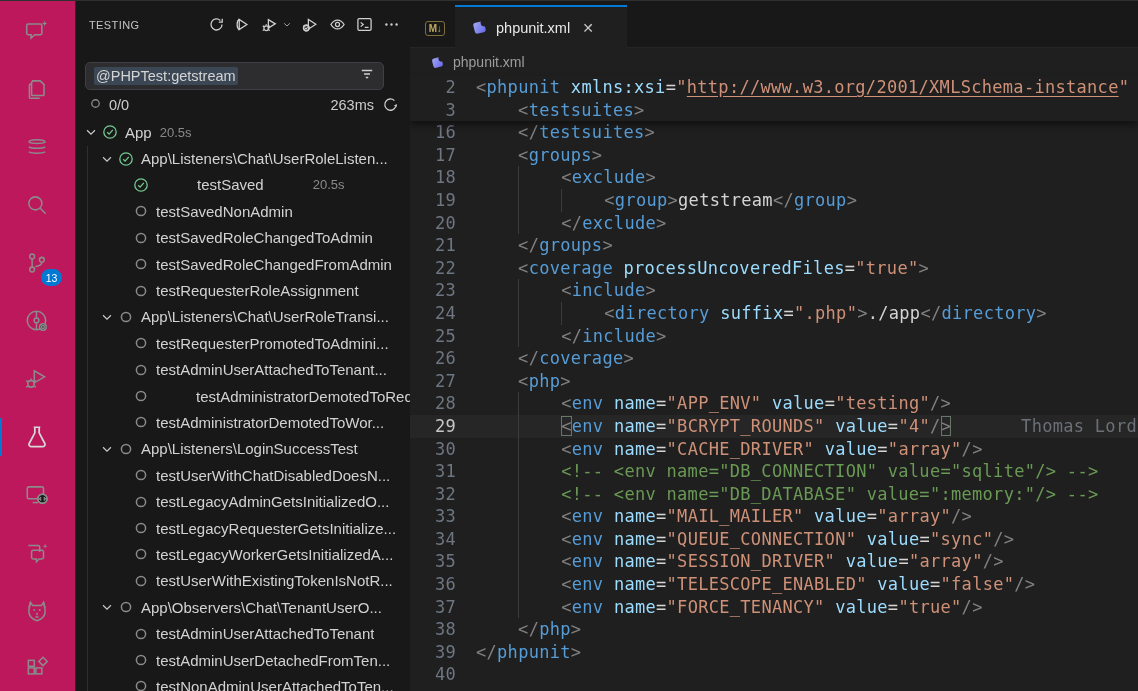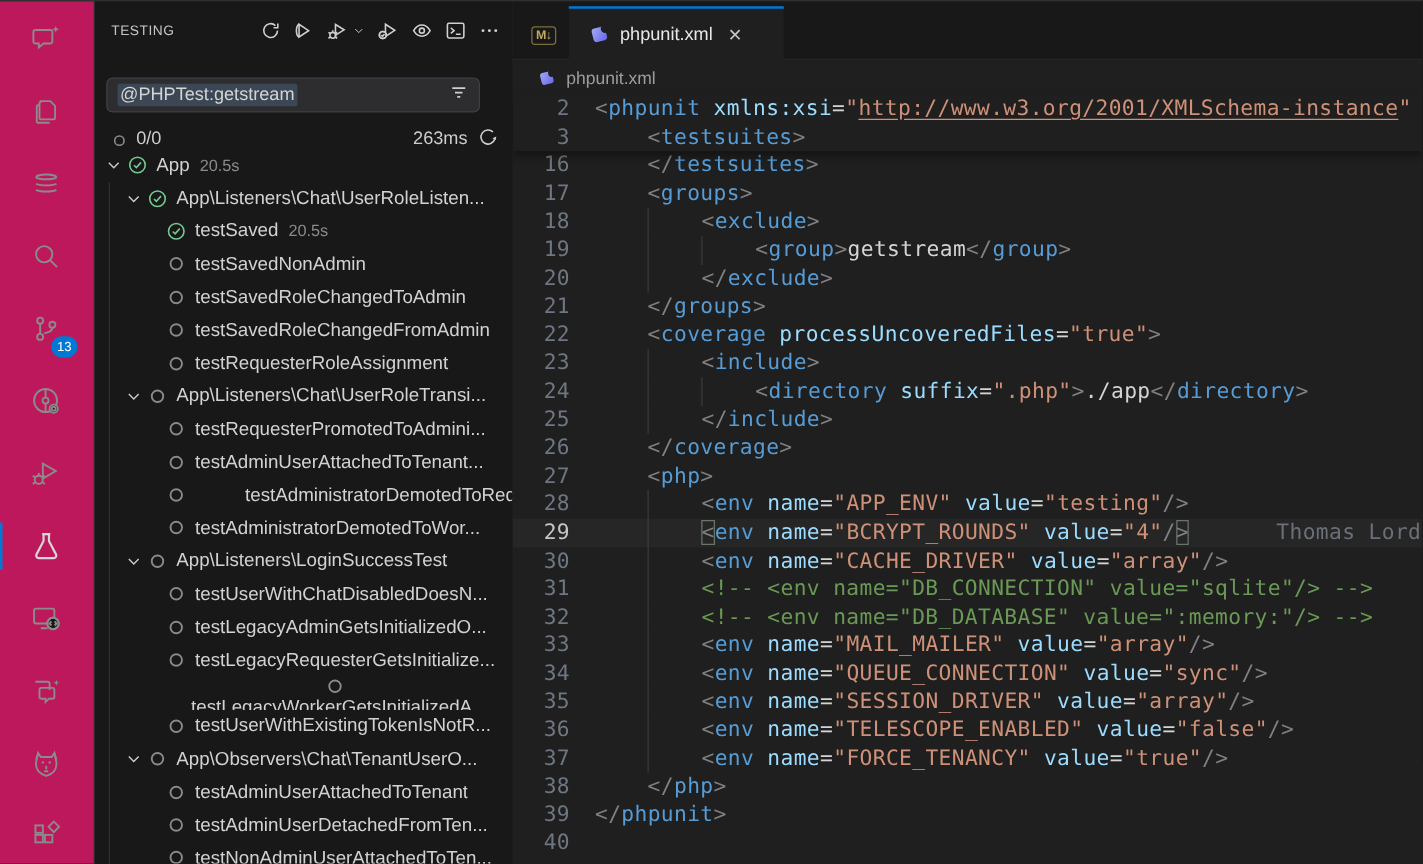--- a/index.html
+++ b/index.html
@@ -24,21 +24,21 @@
   .sb-tools .tico{width:18px;height:18px;display:flex;align-items:center;justify-content:center;}
   .sb-tools svg{stroke:#cfcfcf;fill:none;stroke-width:1.2;}
   .tico.narrow{width:10px;margin-left:-6px;}
 
   .filter{position:absolute;left:9px;top:61px;width:299px;height:28px;background:#2d2d2f;border:1px solid #3f3f46;border-radius:5px;
           display:flex;align-items:center;padding:0 8px;box-sizing:border-box;}
   .filter-text{font-size:14.5px;color:#d4d4d4;background:#3b4754;padding:1px 2px;border-radius:2px;white-space:nowrap;text-align:right;}
   .filter .fltico{margin-left:auto;}
   .filter svg{stroke:#cfcfcf;fill:none;stroke-width:1.4;}
 
-  .status-row{position:absolute;left:13px;right:12px;top:96px;height:22px;display:flex;align-items:flex-end;gap:7px;font-size:14.5px;color:#cccccc;}
+  .status-row{position:absolute;left:13px;right:12px;top:96px;height:22px;display:flex;align-items:flex-start;gap:7px;font-size:14.5px;color:#cccccc;}
   .status-row .spacer{flex:1;}
   .status-row svg{flex:0 0 auto;}
 
   .tree{position:absolute;left:0;right:0;top:118px;bottom:0;overflow:hidden;}
   .tree-guide{position:absolute;left:11px;top:145px;bottom:0;width:1px;background:#2f2f2f;}
   .trow{height:26.4px;display:flex;align-items:center;white-space:nowrap;overflow:hidden;box-sizing:border-box;}
   .chev{width:18px;height:16px;flex:0 0 18px;display:flex;align-items:center;}
   .chev svg{stroke:#cccccc;fill:none;stroke-width:1.3;}
   .sico{width:16px;height:16px;flex:0 0 16px;margin-right:7px;display:flex;align-items:center;justify-content:center;}
   .tlabel{font-size:15px;color:#d2d2d2;overflow:hidden;text-overflow:clip;}
@@ -270,21 +270,21 @@
             </svg>
           </span>
           <span class="sico">
             <svg width="16" height="16" viewBox="0 0 16 16">
               <circle cx="8" cy="8" r="6.2" fill="none" stroke="#73c991" stroke-width="1.3"></circle>
               <path d="M5.2 8.2l1.9 1.9 3.7-4.2" fill="none" stroke="#73c991" stroke-width="1.3"></path>
             </svg>
           </span>
           <span class="tlabel">App\Listeners\Chat\UserRoleListen...</span>
         </div>
-        <div class="trow" style="padding-left: 57px;">
+        <div class="trow" style="padding-left: 57px; gap: 41px;">
           <span class="sico">
             <svg width="16" height="16" viewBox="0 0 16 16">
               <circle cx="8" cy="8" r="6.2" fill="none" stroke="#73c991" stroke-width="1.3"></circle>
               <path d="M5.2 8.2l1.9 1.9 3.7-4.2" fill="none" stroke="#73c991" stroke-width="1.3"></path>
             </svg>
           </span>
           <span class="tlabel">testSaved</span>
           <span class="ttime">20.5s</span>
         </div>
         <div class="trow" style="padding-left: 57px;">
@@ -394,21 +394,21 @@
           <span class="tlabel">testLegacyAdminGetsInitializedO...</span>
         </div>
         <div class="trow" style="padding-left: 57px;">
           <span class="sico">
             <svg width="16" height="16" viewBox="0 0 16 16">
               <circle cx="8" cy="8" r="4.6" fill="none" stroke="#8a8a8a" stroke-width="1.5"></circle>
             </svg>
           </span>
           <span class="tlabel">testLegacyRequesterGetsInitialize...</span>
         </div>
-        <div class="trow" style="padding-left: 57px; flex-direction: column;">
+        <div class="trow" style="padding-left: 57px;">
           <span class="sico">
             <svg width="16" height="16" viewBox="0 0 16 16">
               <circle cx="8" cy="8" r="4.6" fill="none" stroke="#8a8a8a" stroke-width="1.5"></circle>
             </svg>
           </span>
           <span class="tlabel">testLegacyWorkerGetsInitializedA...</span>
         </div>
         <div class="trow" style="padding-left: 57px;">
           <span class="sico">
             <svg width="16" height="16" viewBox="0 0 16 16">

